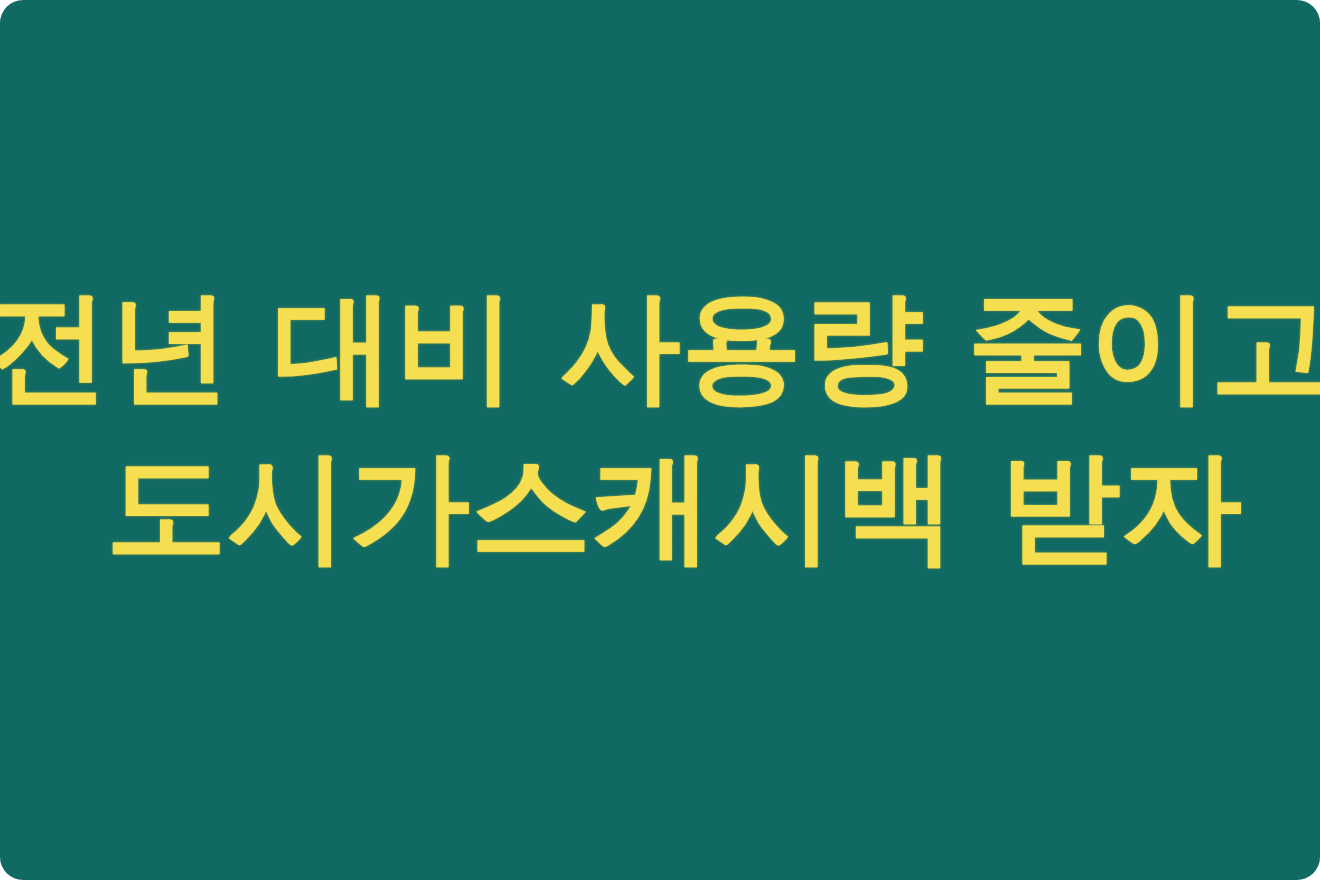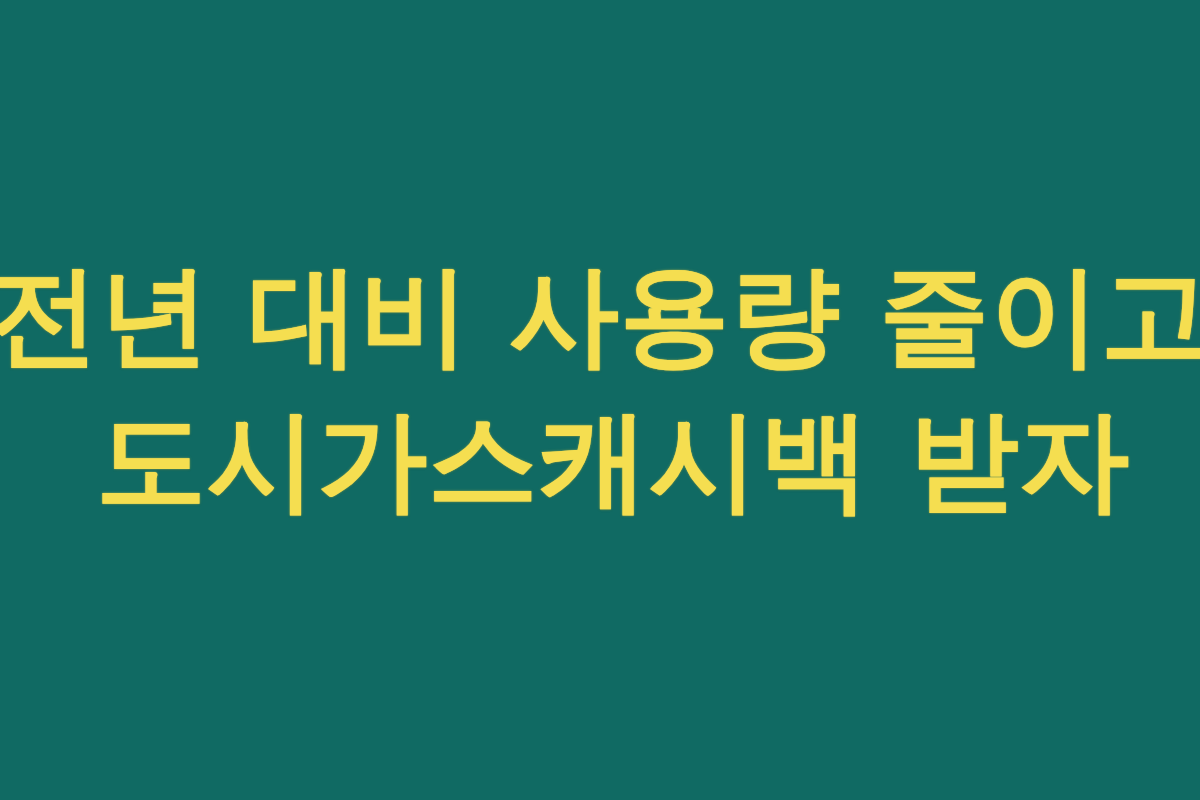--- a/index.html
+++ b/index.html
@@ -19,20 +19,21 @@
     position: relative;
     width: 1200px;
     height: 800px;
     box-sizing: border-box;
     display: flex;
     flex-direction: column;
     align-items: center;
     justify-content: center;
     background: #106A63;
     overflow: hidden;
+    border-radius: 21px;
   }
 
   
   #headline {
     position: relative;
     width: 100%;
     display: flex;
     flex-direction: column;
     align-items: center;
     justify-content: center;

